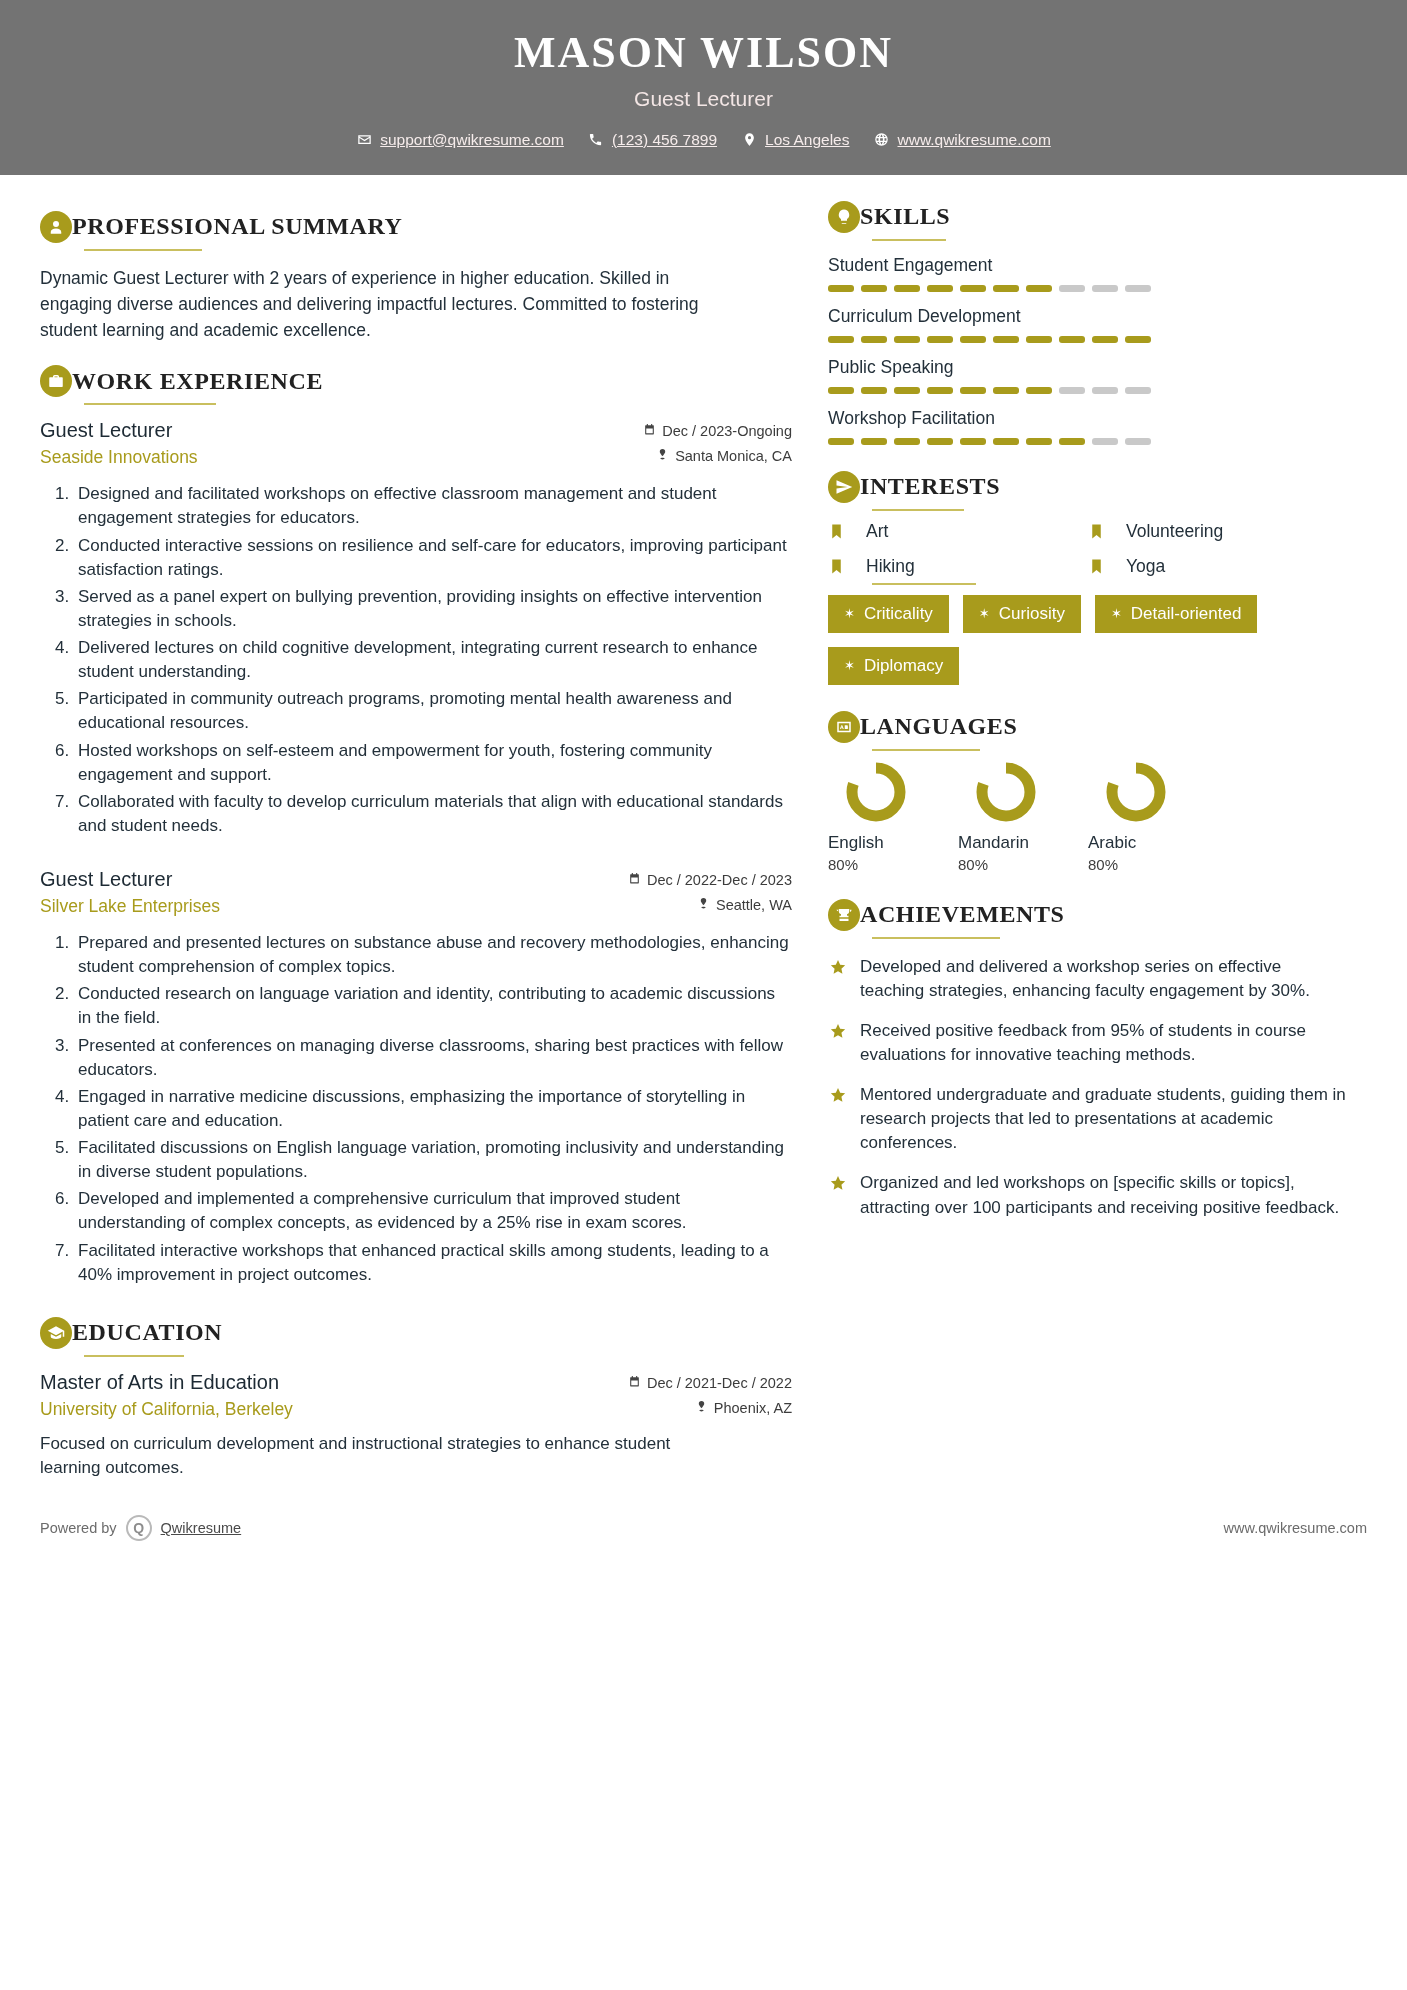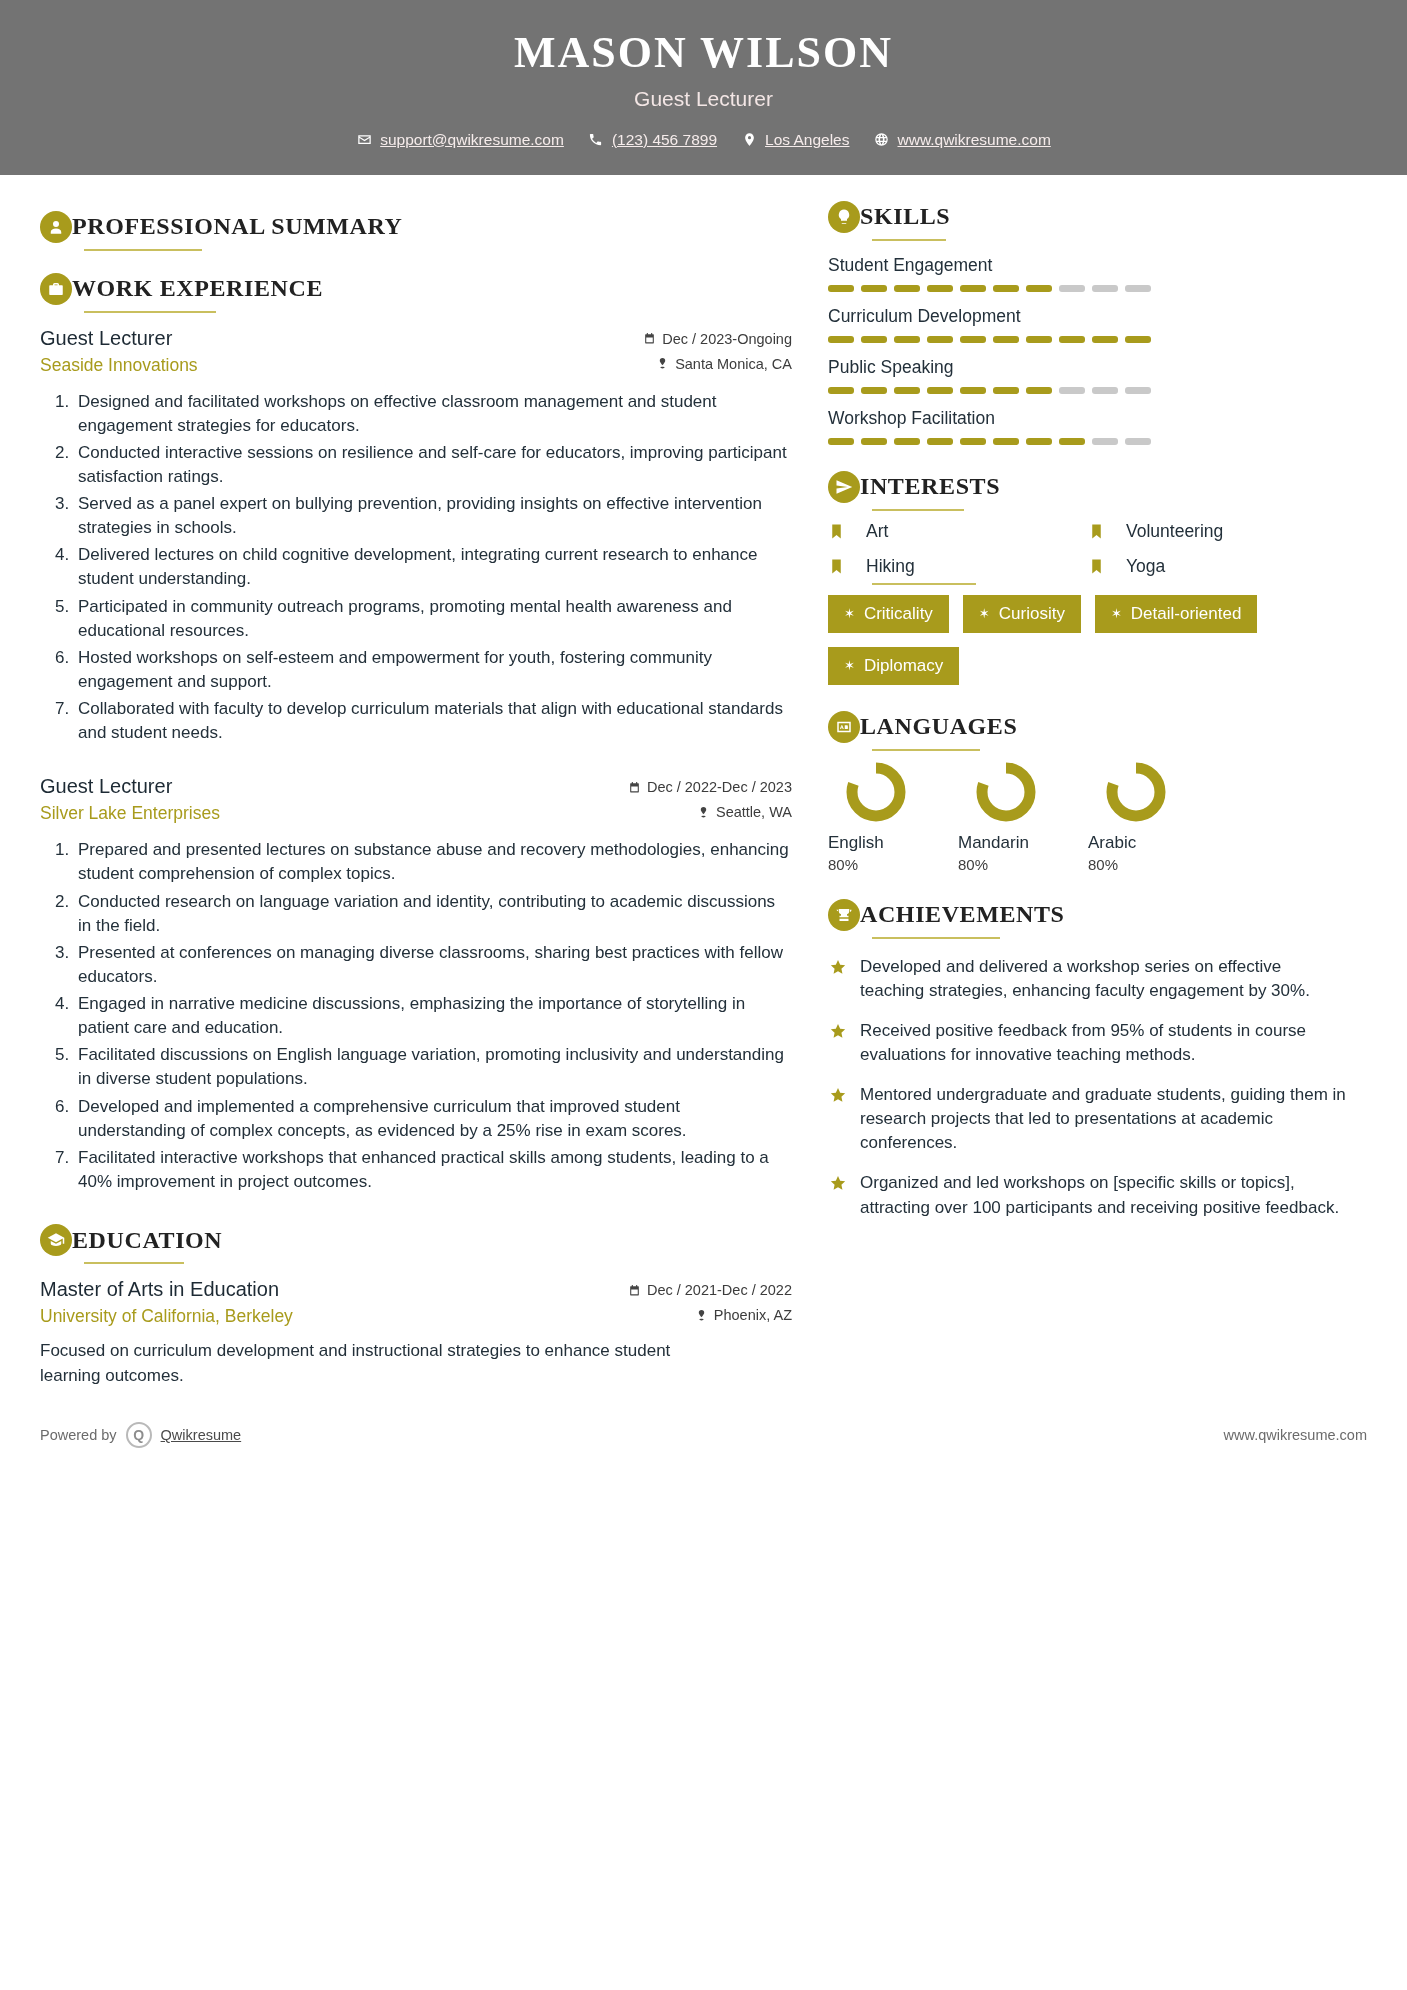--- a/index.html
+++ b/index.html
@@ -114,21 +114,21 @@
     color: #A89B1C;
     margin-top: 5px;
   }
   .job-meta {
     text-align: right;
     font-size: 14.5px;
     color: #3c3c3c;
     padding-top: 4px;
     min-width: 215px;
   }
-  .meta-line { display: flex; align-items: center; justify-content: flex-end; gap: 6px; }
+  .meta-line { display: flex; align-items: flex-start; justify-content: flex-end; gap: 6px; }
   .meta-line + .meta-line { margin-top: 9px; }
   .meta-line svg { width: 13px; height: 13px; fill: #444; }
 
   ol.bullets {
     margin: 14px 0 0 0;
     padding-left: 34px;
     font-size: 17px;
     line-height: 1.42;
     color: #23303a;
   }
@@ -286,20 +286,21 @@
 
       <div class="sec-head">
         <span class="sec-badge">
           <svg viewBox="0 0 24 24">
               <path d="M12 12a4 4 0 1 0 0-8 4 4 0 0 0 0 8zm0 2c-4 0-7 2-7 4.5V21h14v-2.5C19 16 16 14 12 14z"></path>
             </svg>
         </span>
         <span class="sec-title">PROFESSIONAL SUMMARY</span>
       </div>
       <div class="sec-rule"></div>
+      <div class="summary">Dynamic Guest Lecturer with 2 years of experience in higher education. Skilled in engaging diverse audiences and delivering impactful lectures. Committed to fostering student learning and academic excellence.</div>
 
       <div class="sec-head" style="margin-top:22px;">
         <span class="sec-badge">
           <svg viewBox="0 0 24 24">
               <path d="M10 4h4a2 2 0 0 1 2 2v1h4a1 1 0 0 1 1 1v11a1 1 0 0 1-1 1H4a1 1 0 0 1-1-1V8a1 1 0 0 1 1-1h4V6a2 2 0 0 1 2-2zm0 3h4V6h-4v1z"></path>
             </svg>
         </span>
         <span class="sec-title">WORK EXPERIENCE</span>
       </div>
       <div class="sec-rule wide"></div>

